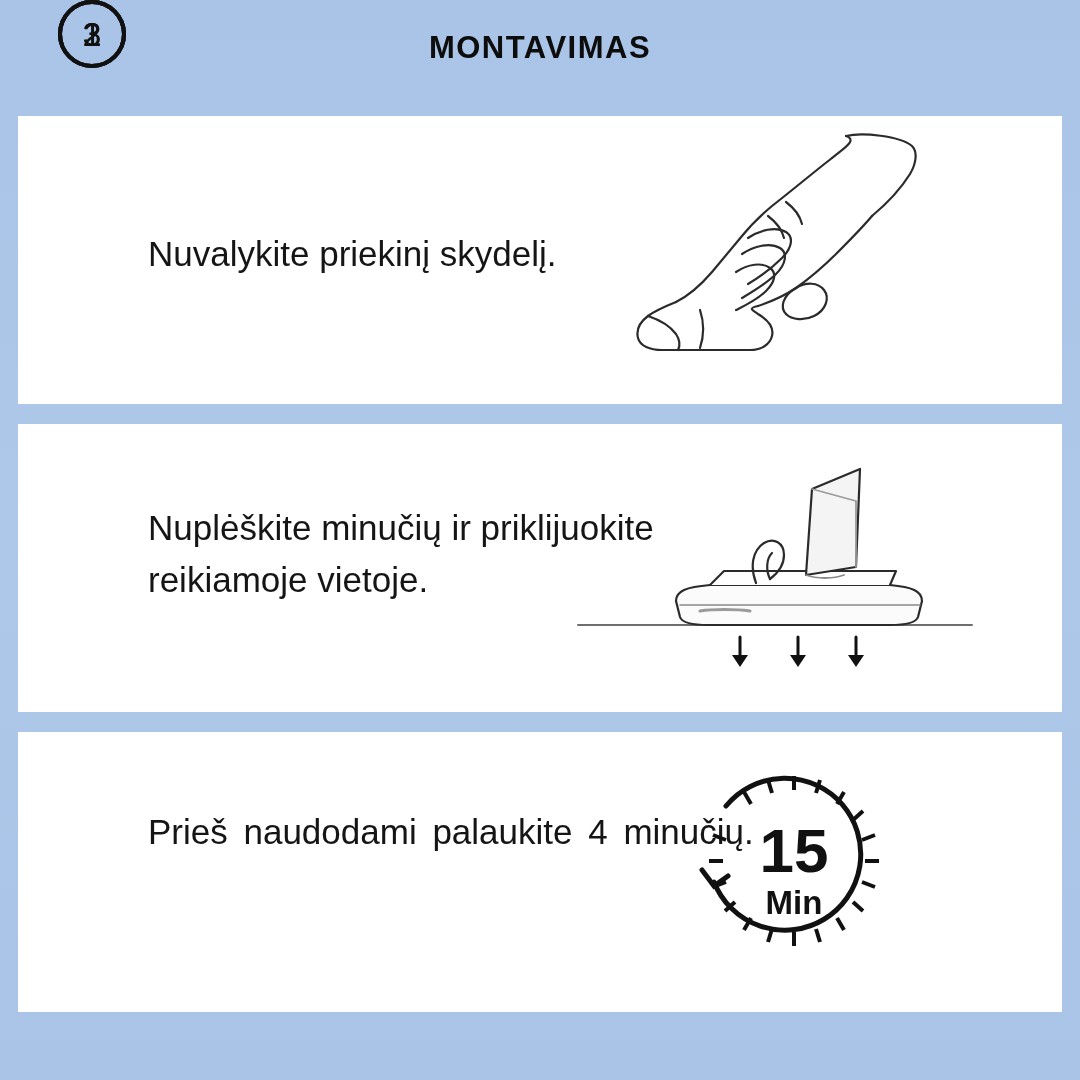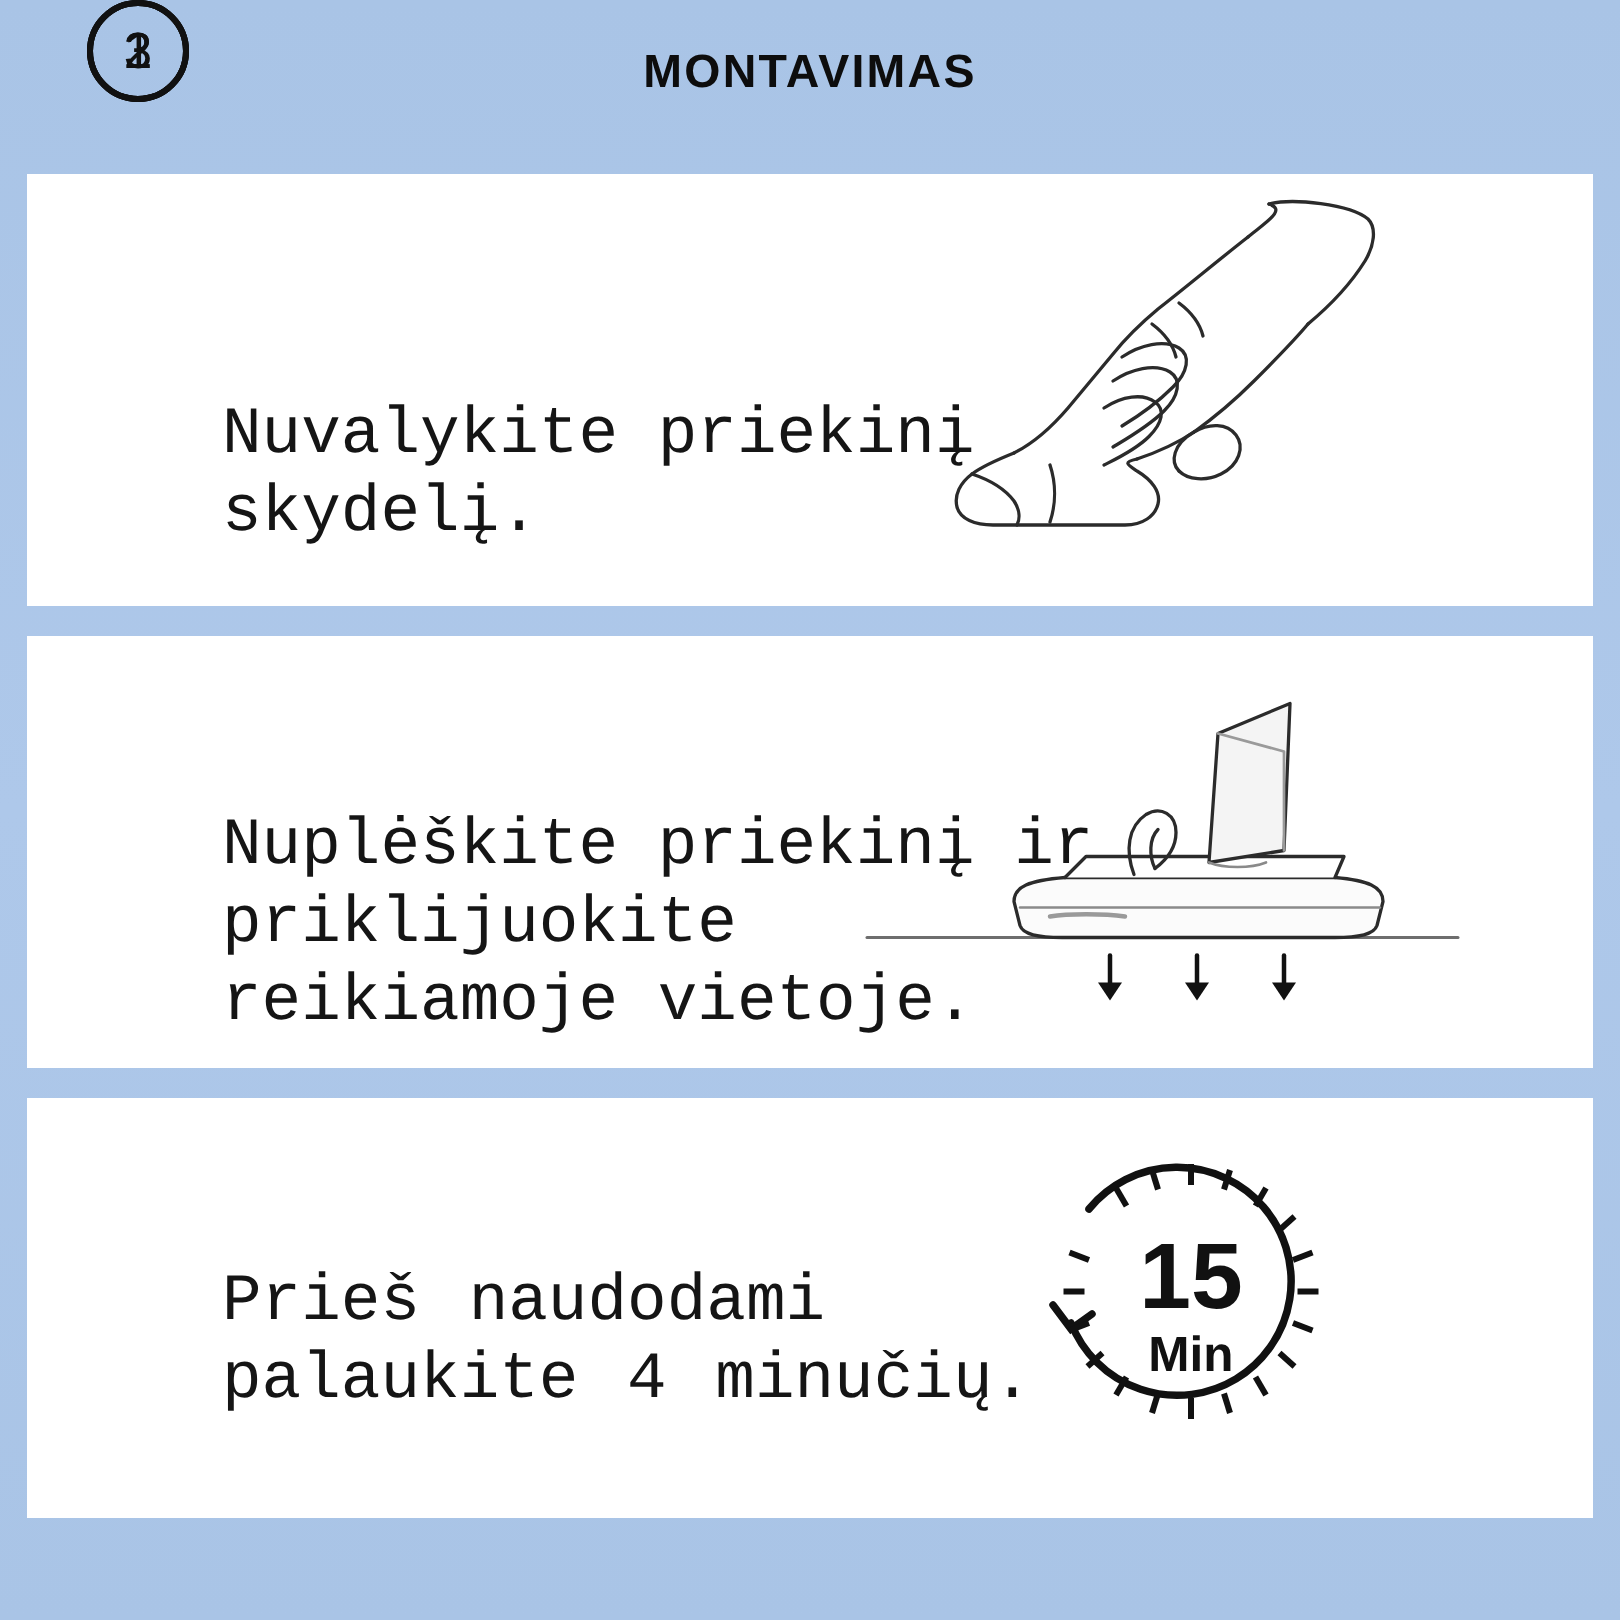--- a/index.html
+++ b/index.html
@@ -57,25 +57,24 @@
     font-size: 34px;
     font-weight: normal;
     color: #111;
     font-family: "Liberation Sans", sans-serif;
   }
 
   .step-text {
     position: absolute;
     left: 148px;
     color: #151515;
-    font-size: 44px;
+    font-size: 35px;
     line-height: 52px;
-    font-family: Liberation Mono, monospace;
+    font-family: Liberation Sans, sans-serif;
     max-width: 620px;
-    margin-top: 36px;
   }
   #text1 { top: 228px; }
   #text2 { top: 502px; }
   #text3 { top: 806px; word-spacing: 6px; }
 
   .art {
     position: absolute;
   }
   #art1 { left: 600px; top: 130px; }
   #art2 { left: 560px; top: 455px; }
@@ -125,21 +124,21 @@
       <path d="M196 158 C206 152 218 152 224 160 C230 168 226 180 214 186 C204 191 192 190 186 184"></path>
       <path d="M186 184 C180 178 182 166 196 158"></path>
 
       <path d="M168 86 C176 92 182 100 184 108"></path>
       <path d="M186 72 C194 78 200 86 202 94"></path>
     </svg>
   </div>
 
   <div class="card" id="card2"></div>
   <div class="step-num">2</div>
-  <div class="step-text" id="text2">Nuplėškite priekinį ir priklijuokite reikiamoje vietoje.</div>
+  <div class="step-text" id="text2">Nuplėškite minučių ir priklijuokite reikiamoje vietoje.</div>
 
   <div class="art" id="art2">
     <svg width="430" height="230" viewBox="0 0 430 230" fill="none" stroke="#2b2b2b" stroke-width="2.2" stroke-linejoin="round" stroke-linecap="round">
 
       <path d="M18 170 L412 170" stroke="#6e6e6e" stroke-width="2"></path>
 
       <path d="M116 146 C116 136 126 132 150 130 L330 130 C352 132 362 136 362 146 L358 162 C356 168 346 170 330 170 L148 170 C132 170 122 168 120 162 Z" fill="#fbfbfb"></path>
       <path d="M120 150 L360 150" stroke="#8a8a8a" stroke-width="1.6"></path>
       <path d="M140 156 C152 154 176 154 190 156" stroke="#9a9a9a" stroke-width="3"></path>
 

